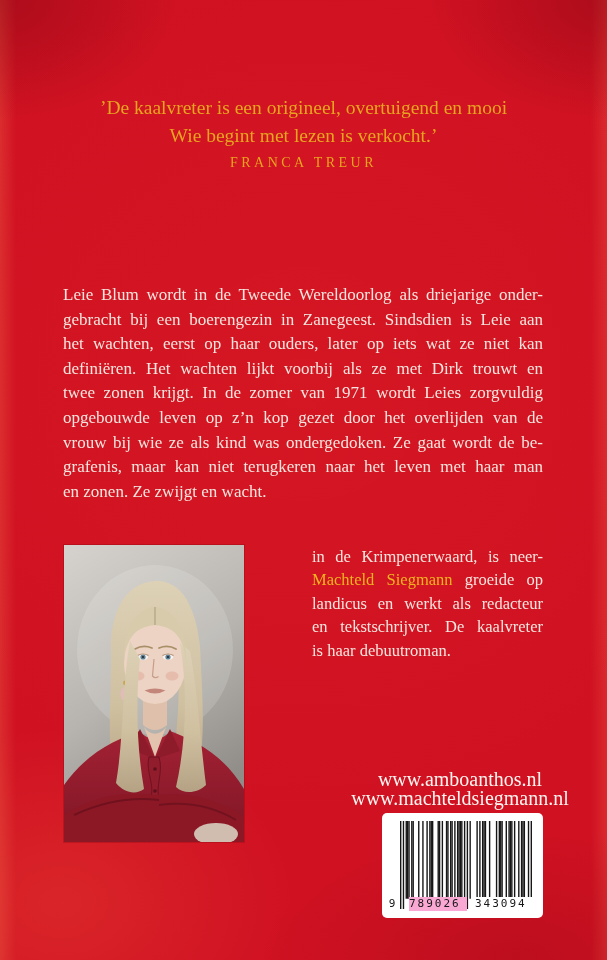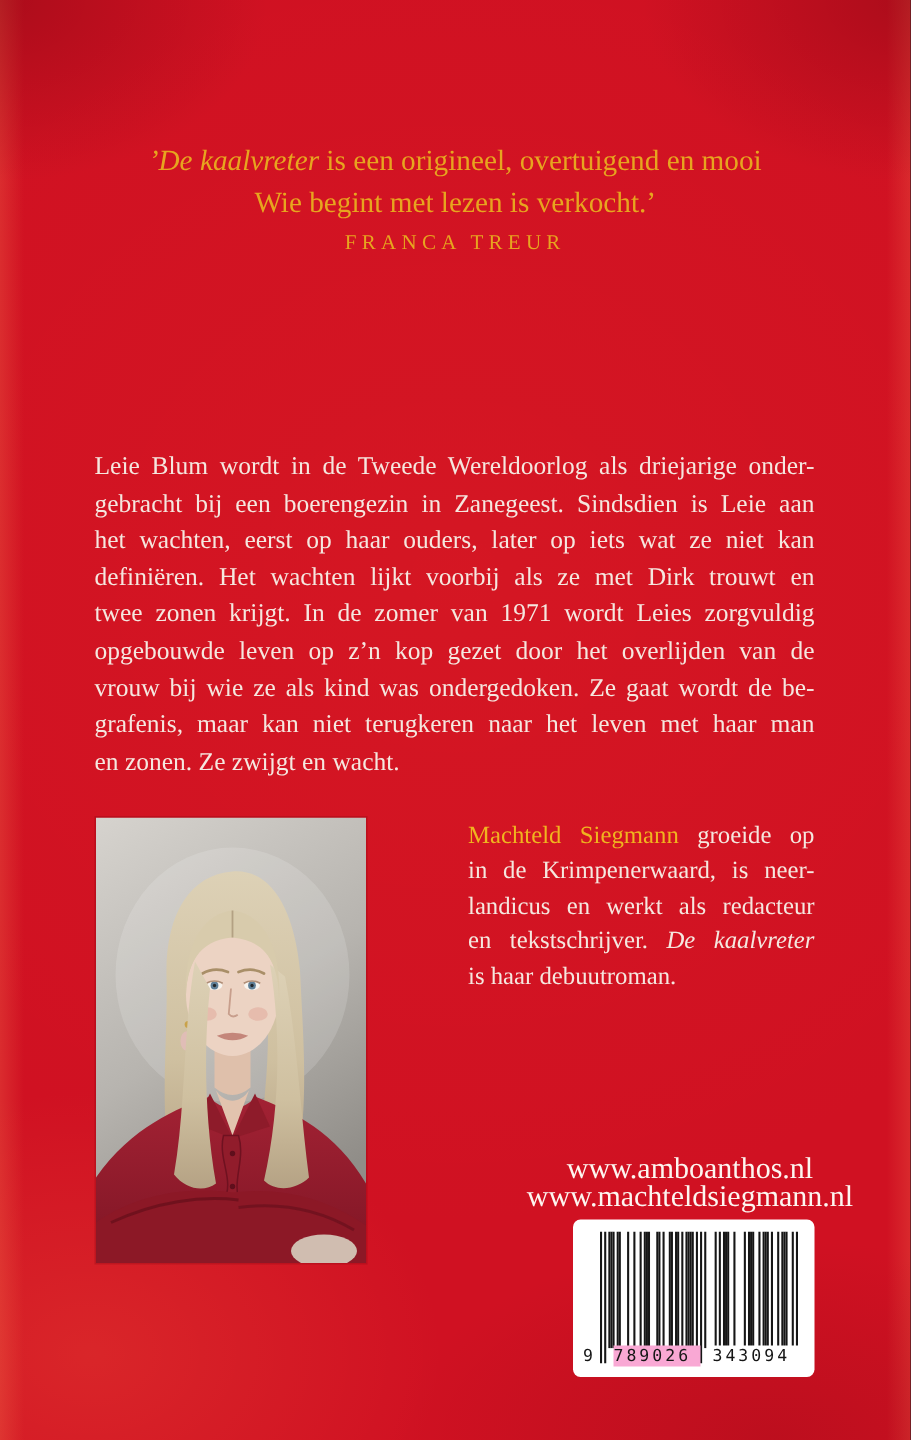--- a/index.html
+++ b/index.html
@@ -18,30 +18,30 @@
       linear-gradient(90deg, rgba(255,140,90,.22) 0px, rgba(255,140,90,0) 16px, rgba(255,140,90,0) 591px, rgba(255,140,90,.20) 607px),
       radial-gradient(120% 70% at 50% 40%, rgba(255,70,45,.10), rgba(0,0,0,0) 65%);
   }
   
   .quote{
     position:absolute;left:50px;top:94px;width:507px;
     text-align:center;color:#e7a51f;
     font-size:19.5px;line-height:27.5px;
   }
   .quote .ln{margin:0;}
-  .it{font-style:italic;}
+  .it{}
   .attribution{
     margin-top:4px;
     font-size:14px;letter-spacing:3.5px;line-height:27px;
     color:#e7a51f;
   }
   
   .synopsis{
     position:absolute;left:63px;top:283px;width:480px;
-    color:#f5e7df;font-size:17px;line-height:24.6px;margin-top:16px;
+    color:#f5e7df;font-size:17px;line-height:24.6px;
   }
   .syn-line{text-align:justify;text-align-last:justify;white-space:normal;}
   .syn-line:last-child{text-align-last:left;}
   
   .photo{
     position:absolute;left:64px;top:545px;width:180px;height:297px;
     box-shadow:0 0 0 1px rgba(120,0,10,.25);
   }
   .photo svg{display:block;}
   
@@ -163,22 +163,22 @@
       <ellipse cx="152" cy="289" rx="22" ry="11" fill="#d7cfc0" opacity="0.9"></ellipse>
 
       <path d="M66,96 C58,140 60,192 52,238 C60,248 72,250 80,244 C72,198 72,150 76,114 Z" fill="url(#hairG)"></path>
       <path d="M116,98 C124,146 122,198 112,242 C120,250 134,248 142,240 C136,194 134,148 126,106 Z" fill="url(#hairG)"></path>
       <path d="M60,122 C58,84 72,64 91,62 C110,64 124,84 122,122 C122,98 114,82 91,80 C68,82 60,98 60,122 Z" fill="#d8cbac"></path>
       <path d="M91,62 L91,80" stroke="#b3a183" stroke-width="1.2"></path>
     </svg>
   </div>
 
   <div class="bio">
+    <div class="bio-line">in de Krimpenerwaard, is neer-</div>
     <div class="bio-line"><span class="gold">Machteld Siegmann</span><span> groeide op</span></div>
-    <div class="bio-line">in de Krimpenerwaard, is neer-</div>
     <div class="bio-line">landicus en werkt als redacteur</div>
     <div class="bio-line"><span>en tekstschrijver. </span><span class="it">De kaalvreter</span></div>
     <div class="bio-line">is haar debuutroman.</div>
   </div>
 
   <div class="urls">
     <div>www.amboanthos.nl</div>
     <div>www.machteldsiegmann.nl</div>
   </div>
 

